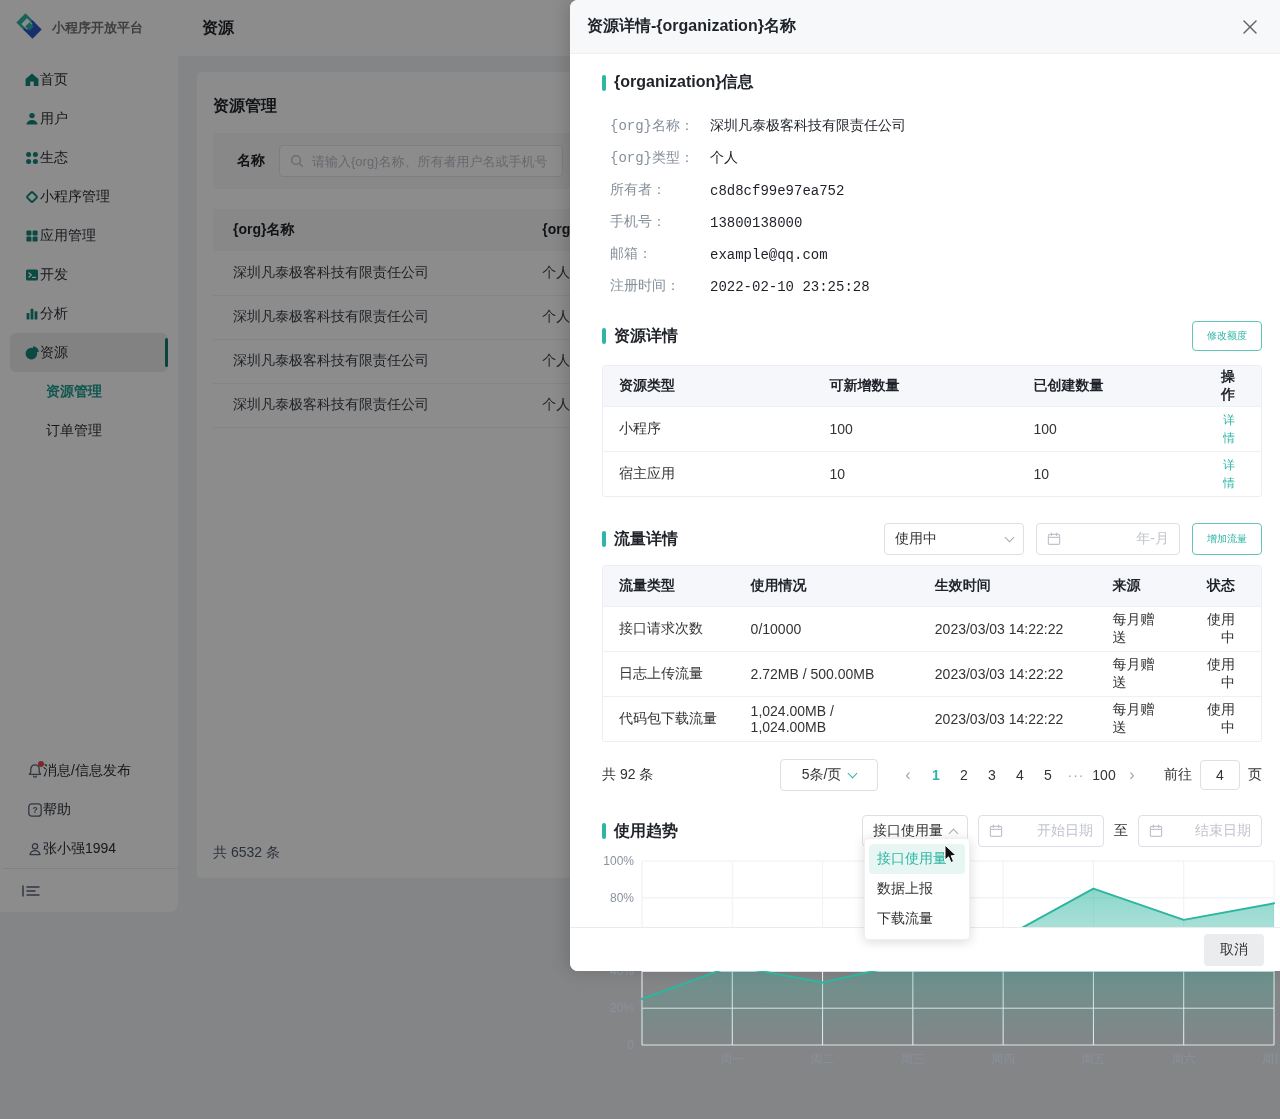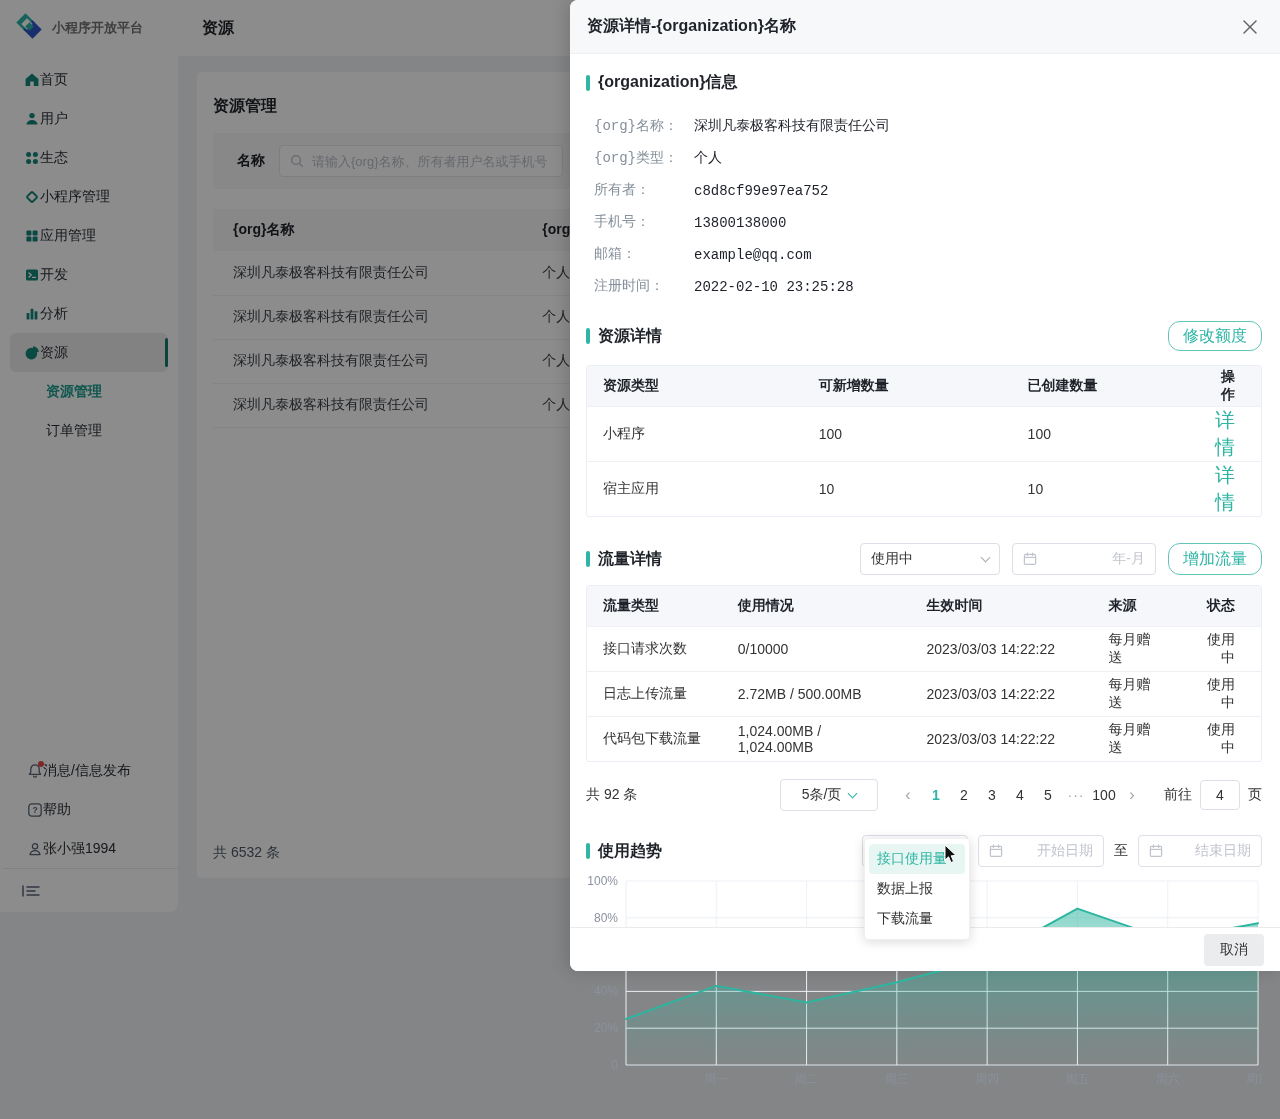--- a/index.html
+++ b/index.html
@@ -53,42 +53,42 @@
   .mask { position:absolute; inset:0; background:rgba(0,0,0,0.45); z-index:10; cursor:pointer; }
 
   
   .drawer { position:absolute; left:570px; top:0; width:710px; height:971px; background:#fff;
     border-radius:8px 0 0 8px; z-index:20; box-shadow:-4px 0 16px rgba(0,0,0,.15); }
   .drawer-header { height:54px; background:#f7f8fa; border-radius:8px 0 0 0;
     border-bottom:1px solid #efefef; display:flex; align-items:center; padding:0 18px 0 17px; }
   .drawer-title { font-size:16px; font-weight:600; }
   .close-btn { margin-left:auto; width:24px; height:24px; display:flex; align-items:center;
     justify-content:center; cursor:pointer; color:#606266; }
-  .drawer-body { padding:18px 18px 0 16px; position:relative; }
+  .drawer-body { padding:18px 18px 0 16px; position:relative;margin-left:16px; }
 
   .sec-row { display:flex; align-items:center; }
   .sec-title { font-size:16px; font-weight:600; display:flex; align-items:center; gap:8px; }
   .sec-title::before { content:""; width:4px; height:16px; border-radius:2px; background:#2fb5a5; }
 
   .fields { margin-top:10px; margin-bottom:26px; }
   .field-row { height:32px; display:flex; align-items:flex-end; font-size:14px;font-family:Liberation Mono, monospace; }
   .field-label { width:100px; color:#86909c; margin-left:8px; }
   .field-value { color:#1d2129; }
 
   table.dtable { width:100%; border-collapse:separate; border-spacing:0; table-layout:fixed;
     border:1px solid #ebeef5; border-radius:3px; margin-top:14px; }
   table.dtable th { background:#f5f7fa; height:40px; text-align:left; padding:0 16px;
     font-size:14px; font-weight:600; color:#1f2329; }
   table.dtable td { height:45px; padding:0 16px; font-size:14px; color:#333;
     border-top:1px solid #eef0f3; }
   .col-right { text-align:right !important; padding-right:26px !important; }
-  .link { color:#2fb5a5; cursor:pointer; font-size:20px; }
+  .link { color:#2fb5a5; cursor:pointer; font-size:12px; }
 
   .btn-outline { height:30px; padding:0 14px; border:1px solid #63c5b8; color:#2fb5a5;
-    background:#fff; border-radius:12px; font-size:16px; display:inline-flex; align-items:center;
+    background:#fff; border-radius:4px; font-size:10px; display:inline-flex; align-items:center;
     cursor:pointer; font-family:inherit; }
   .btn-plain { height:32px; padding:0 16px; background:#ebecee; color:#333; border:none;
     border-radius:4px; font-size:14px; cursor:pointer; font-family:inherit; }
 
   .ctl { height:32px; border:1px solid #dcdfe6; border-radius:4px; background:#fff;
     display:flex; align-items:center; font-size:14px; color:#333; cursor:pointer; }
   .select { padding:0 10px; justify-content:space-between; }
   .chev { width:7px; height:7px; border-right:1.4px solid #a8abb2; border-bottom:1.4px solid #a8abb2; }
   .chev.down { transform:rotate(45deg); margin-top:-4px; }
   .chev.up { transform:rotate(225deg); margin-top:4px; }

